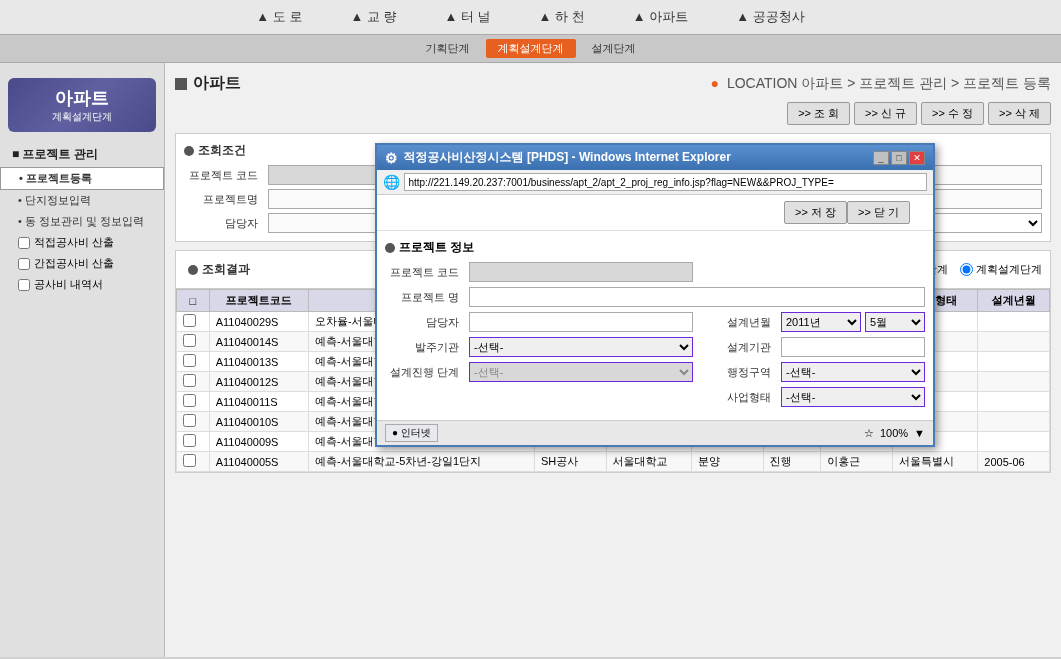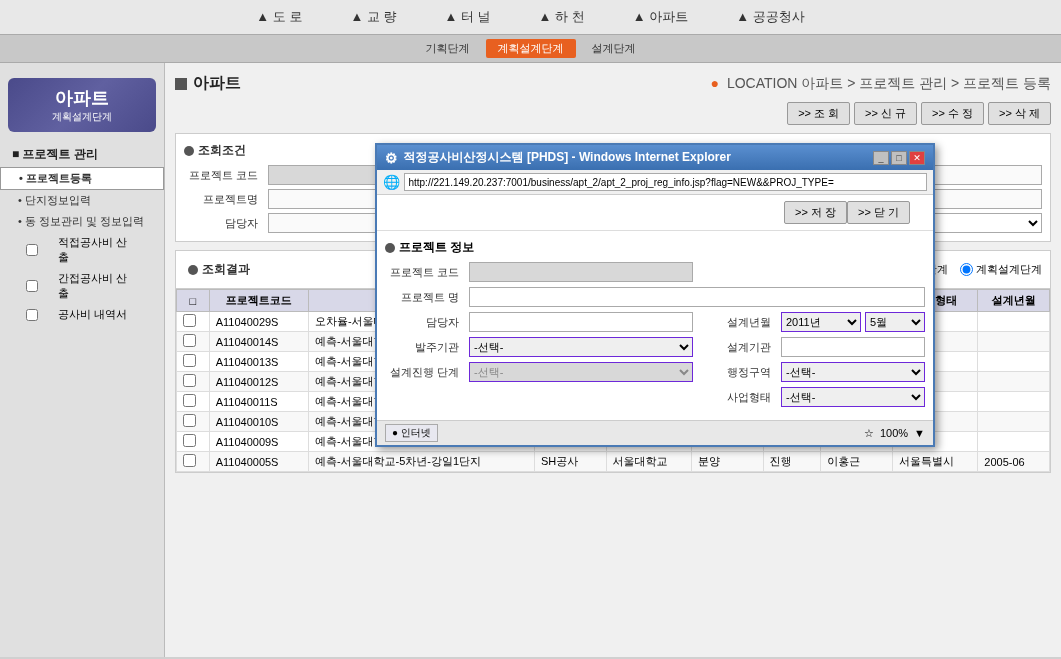--- a/index.html
+++ b/index.html
@@ -17,21 +17,21 @@
     
     .main-layout { display: flex; height: calc(659px - 65px); }
 
     
     .sidebar { width: 165px; background: #e0e0e0; border-right: 1px solid #bbb; padding: 10px 0; }
     .sidebar-header { background: linear-gradient(135deg, #4a4a8a 0%, #6060a0 50%, #4a4a8a 100%); color: white; padding: 8px 10px; margin: 5px 8px 10px 8px; border-radius: 6px; font-size: 14px; font-weight: bold; text-align: center; }
     .sidebar-header .small { font-size: 10px; font-weight: normal; }
     .sidebar-section { font-size: 12px; color: #222; padding: 4px 12px; font-weight: bold; cursor: pointer; }
     .sidebar-item { font-size: 11px; color: #333; padding: 3px 18px; cursor: pointer; }
     .sidebar-item.selected { background: white; border: 1px solid #999; font-weight: bold; }
-    .checkbox-item { display: flex; align-items: center; gap: 20px; padding: 3px 26px; font-size: 11px; cursor: pointer; }
+    .checkbox-item { display: flex; align-items: center; gap: 4px; padding: 3px 18px; font-size: 11px; cursor: pointer; }
     .checkbox-item input { width: 12px; height: 12px; }
 
     
     .content { flex: 1; background: #f0f0f0; padding: 10px; overflow: auto; position: relative; }
 
     
     .page-header { display: flex; align-items: center; justify-content: space-between; margin-bottom: 8px; }
     .page-title { font-size: 16px; font-weight: bold; color: #222; display: flex; align-items: center; gap: 6px; }
     .page-title .square { width: 12px; height: 12px; background: #555; display: inline-block; }
     .location-bar { font-size: 14px; color: #555; }

